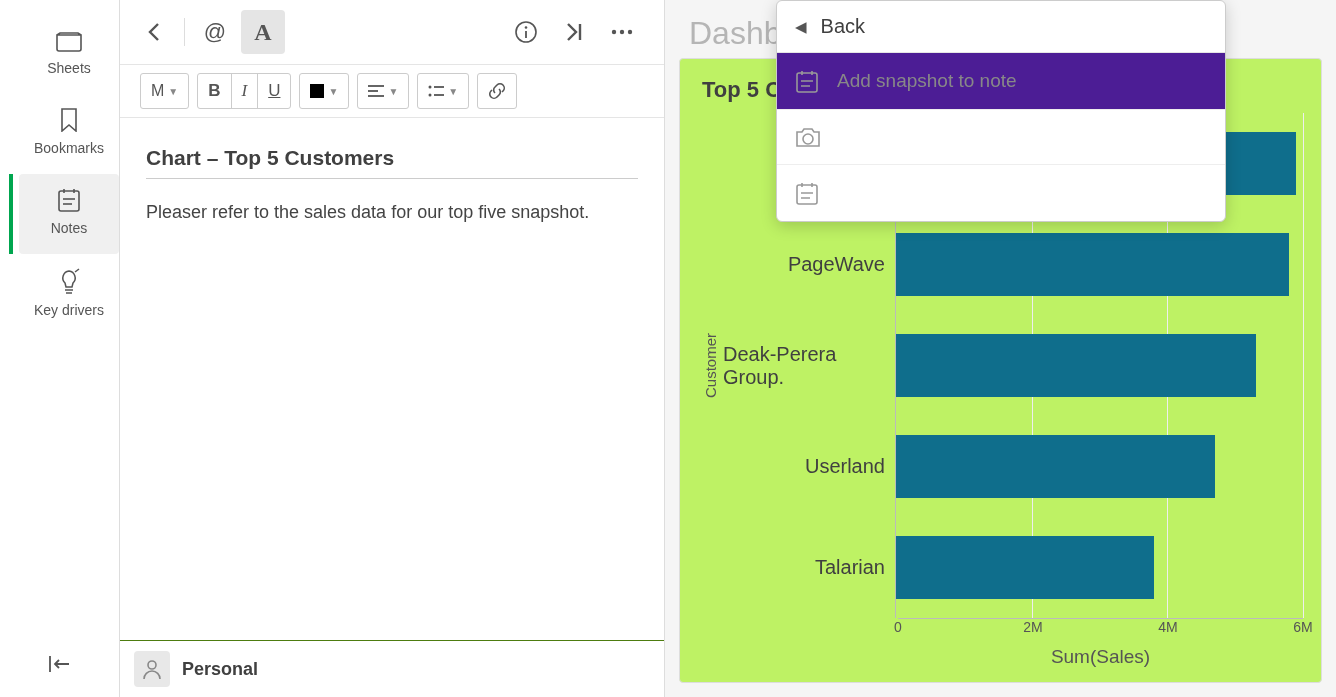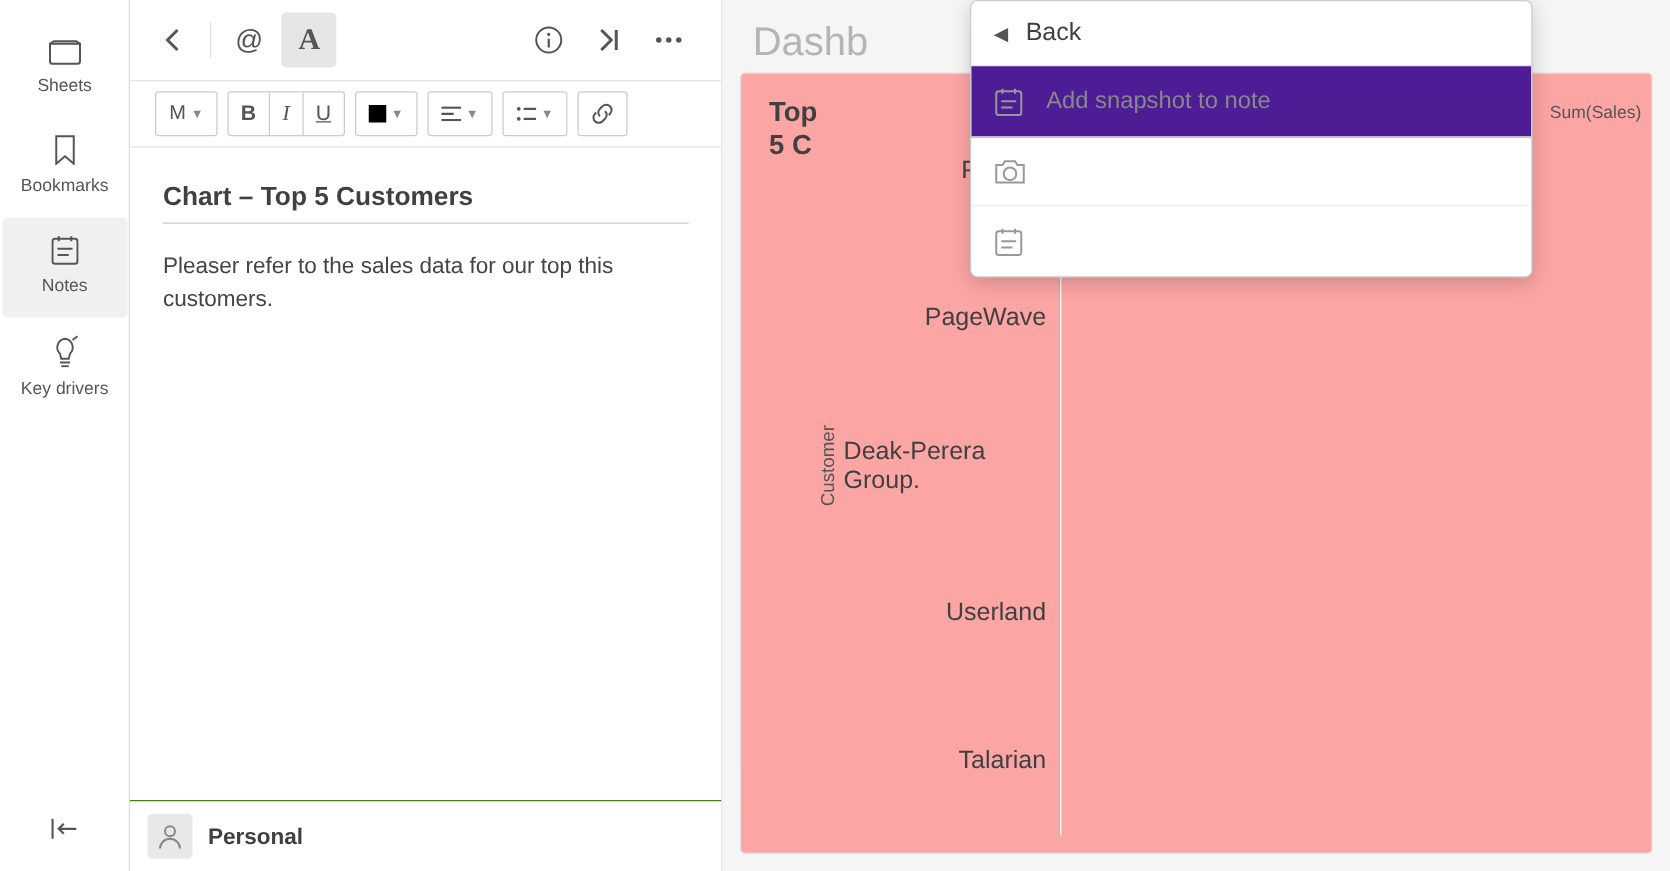--- a/index.html
+++ b/index.html
@@ -1,20 +1,20 @@
 <!DOCTYPE html>
 <html><head>
 <meta charset="utf-8">
 <style>
   * { box-sizing: border-box; margin: 0; padding: 0; }
   html, body { width: 1336px; height: 697px; font-family: -apple-system, BlinkMacSystemFont, "Segoe UI", Arial, sans-serif; background: #f5f5f5; color: #333; overflow: hidden; }
   .app { display: flex; width: 100%; height: 100%; }
 
   
-  .sidebar { width: 120px; background: #fff; border-right: 1px solid #ddd; display: flex; flex-direction: column; align-items: center; padding-top: 18px; position: relative; }
+  .sidebar { width: 120px; background: #fff; border-right: 1px solid #ddd; display: flex; flex-direction: column; align-items: flex-end; padding-top: 18px; position: relative; }
   .sidebar-item { display: flex; flex-direction: column; align-items: center; gap: 8px; padding: 14px 0 18px; width: 100px; cursor: pointer; font-size: 14px; color: #555; border-radius: 4px; }
   .sidebar-item.active { background: #f0f0f0; position: relative; }
   .sidebar-item.active::before { content:""; position:absolute; left:-10px; top:0; bottom:0; width:4px; background:#00a64f; }
   .sidebar-icon svg { display:block; }
   .sidebar-collapse { position: absolute; bottom: 20px; left: 50%; transform: translateX(-50%); cursor:pointer; }
 
   
   .notes-panel { width: 545px; background: #fff; border-right: 1px solid #ddd; display:flex; flex-direction:column; }
   .notes-topbar { display:flex; align-items:center; gap:4px; padding:10px 20px 10px 12px; border-bottom:1px solid #e5e5e5; }
   .icon-btn { width:44px; height:44px; display:flex; align-items:center; justify-content:center; border-radius:4px; cursor:pointer; }
@@ -39,33 +39,33 @@
   .note-title { font-size:21px; font-weight:700; color:#404040; padding-bottom:8px; border-bottom:1px solid #ccc; margin-bottom:20px; }
   .note-text { font-size:18px; color:#444; line-height:1.5; }
 
   .notes-footer { display:flex; align-items:center; gap:12px; padding:10px 14px; border-top:1px solid #4d7c0f; }
   .avatar-box { width:36px; height:36px; background:#e8e8e8; border-radius:4px; display:flex; align-items:center; justify-content:center; }
   .footer-label { font-size:18px; font-weight:600; color:#404040; }
 
   
   .dashboard-area { flex:1; position:relative; background:#f5f5f5; padding:8px 14px 14px 14px; display:flex; flex-direction:column; }
   .dash-title { font-size:32px; color:#b5b5b5; font-weight:400; padding-left:10px; height:50px; display:flex; align-items:center; }
-  .chart-card { flex:1; background:#fca5a5; border:1px solid #ddd; border-radius:4px; padding:18px 8px 14px 22px; display:flex; position:relative; }
+  .chart-card { flex:1; background:#bef264; border:1px solid #ddd; border-radius:4px; padding:18px 18px 14px 22px; display:flex; flex-direction:column; position:relative; }
   .chart-title { font-size:22px; font-weight:600; color:#404040; margin-bottom:10px; }
   .chart-body { flex:1; display:flex; position:relative; }
   .yaxis-label { writing-mode: vertical-rl; transform: rotate(180deg); font-size:15px; color:#555; align-self:center; margin-right:4px; }
   .cats-col { width:172px; display:flex; flex-direction:column; }
   .cat-row { flex:1; display:flex; align-items:center; justify-content:flex-end; padding-right:10px; font-size:20px; color:#404040; }
   .bars-col { flex:1; position:relative; border-left:1px solid #bbb; }
   .bars-inner { position:absolute; inset:0; display:flex; flex-direction:column; }
   .bar-row { flex:1; display:flex; align-items:center; }
   .bar { height:62%; background:#0f6e8c; }
   .xaxis-row { display:flex; margin-left:196px; border-top:1px solid #bbb; height:24px; align-items:flex-start; }
   .xtick { position:relative; font-size:14px; color:#555; transform:translateX(-50%); }
-  .xaxis-label { text-align:center; font-size:14px; color:#555; margin-left:196px; padding-top:4px; }
+  .xaxis-label { text-align:center; font-size:19px; color:#555; margin-left:196px; padding-top:4px; }
   .gridlines { position:absolute; inset:0; pointer-events:none; }
   .gridline { position:absolute; top:0; bottom:0; width:1px; background:#eee; }
 
   
   .popover { position:absolute; top:0; right:110px; width:450px; background:#fff; border:1px solid #ccc; border-radius:6px; box-shadow:0 4px 16px rgba(0,0,0,0.18); z-index:50; overflow:hidden; }
   .popover-header { display:flex; align-items:center; gap:14px; padding:14px 18px; border-bottom:1px solid #e5e5e5; cursor:pointer; }
   .popover-header span.back-arrow { font-size:15px; color:#555; }
   .popover-header .back-label { font-size:20px; color:#404040; font-weight:400;text-align:center; }
   .popover-item { display:flex; align-items:center; gap:18px; padding:16px 18px; border-bottom:1px solid #eee; font-size:19px; color:#888; cursor:pointer; }
   .popover-item:last-child { border-bottom:none; }
@@ -204,21 +204,21 @@
         <div class="fmtbtn link-icon">
           <svg width="18" height="18" viewBox="0 0 18 18">
               <path d="M7 11 a4 4 0 0 1 0 -6 l2 -2 a4 4 0 0 1 6 6 l-1 1 M11 7 a4 4 0 0 1 0 6 l-2 2 a4 4 0 0 1 -6 -6 l1 -1" fill="none" stroke="#555" stroke-width="1.6"></path>
             </svg>
         </div>
       </div>
     </div>
 
     <div class="note-body">
       <div class="note-title">Chart – Top 5 Customers</div>
-      <div class="note-text">Pleaser refer to the sales data for our top this customers.</div>
+      <div class="note-text">Pleaser refer to the sales data for our top five snapshot.</div>
     </div>
 
     <div class="notes-footer">
       <div class="avatar-box">
         <svg width="20" height="20" viewBox="0 0 20 20">
             <circle cx="10" cy="6" r="4" fill="none" stroke="#888" stroke-width="1.6"></circle>
             <path d="M2 20 a8 8 0 0 1 16 0" fill="none" stroke="#888" stroke-width="1.6"></path>
           </svg>
       </div>
       <span class="footer-label">Personal</span>

